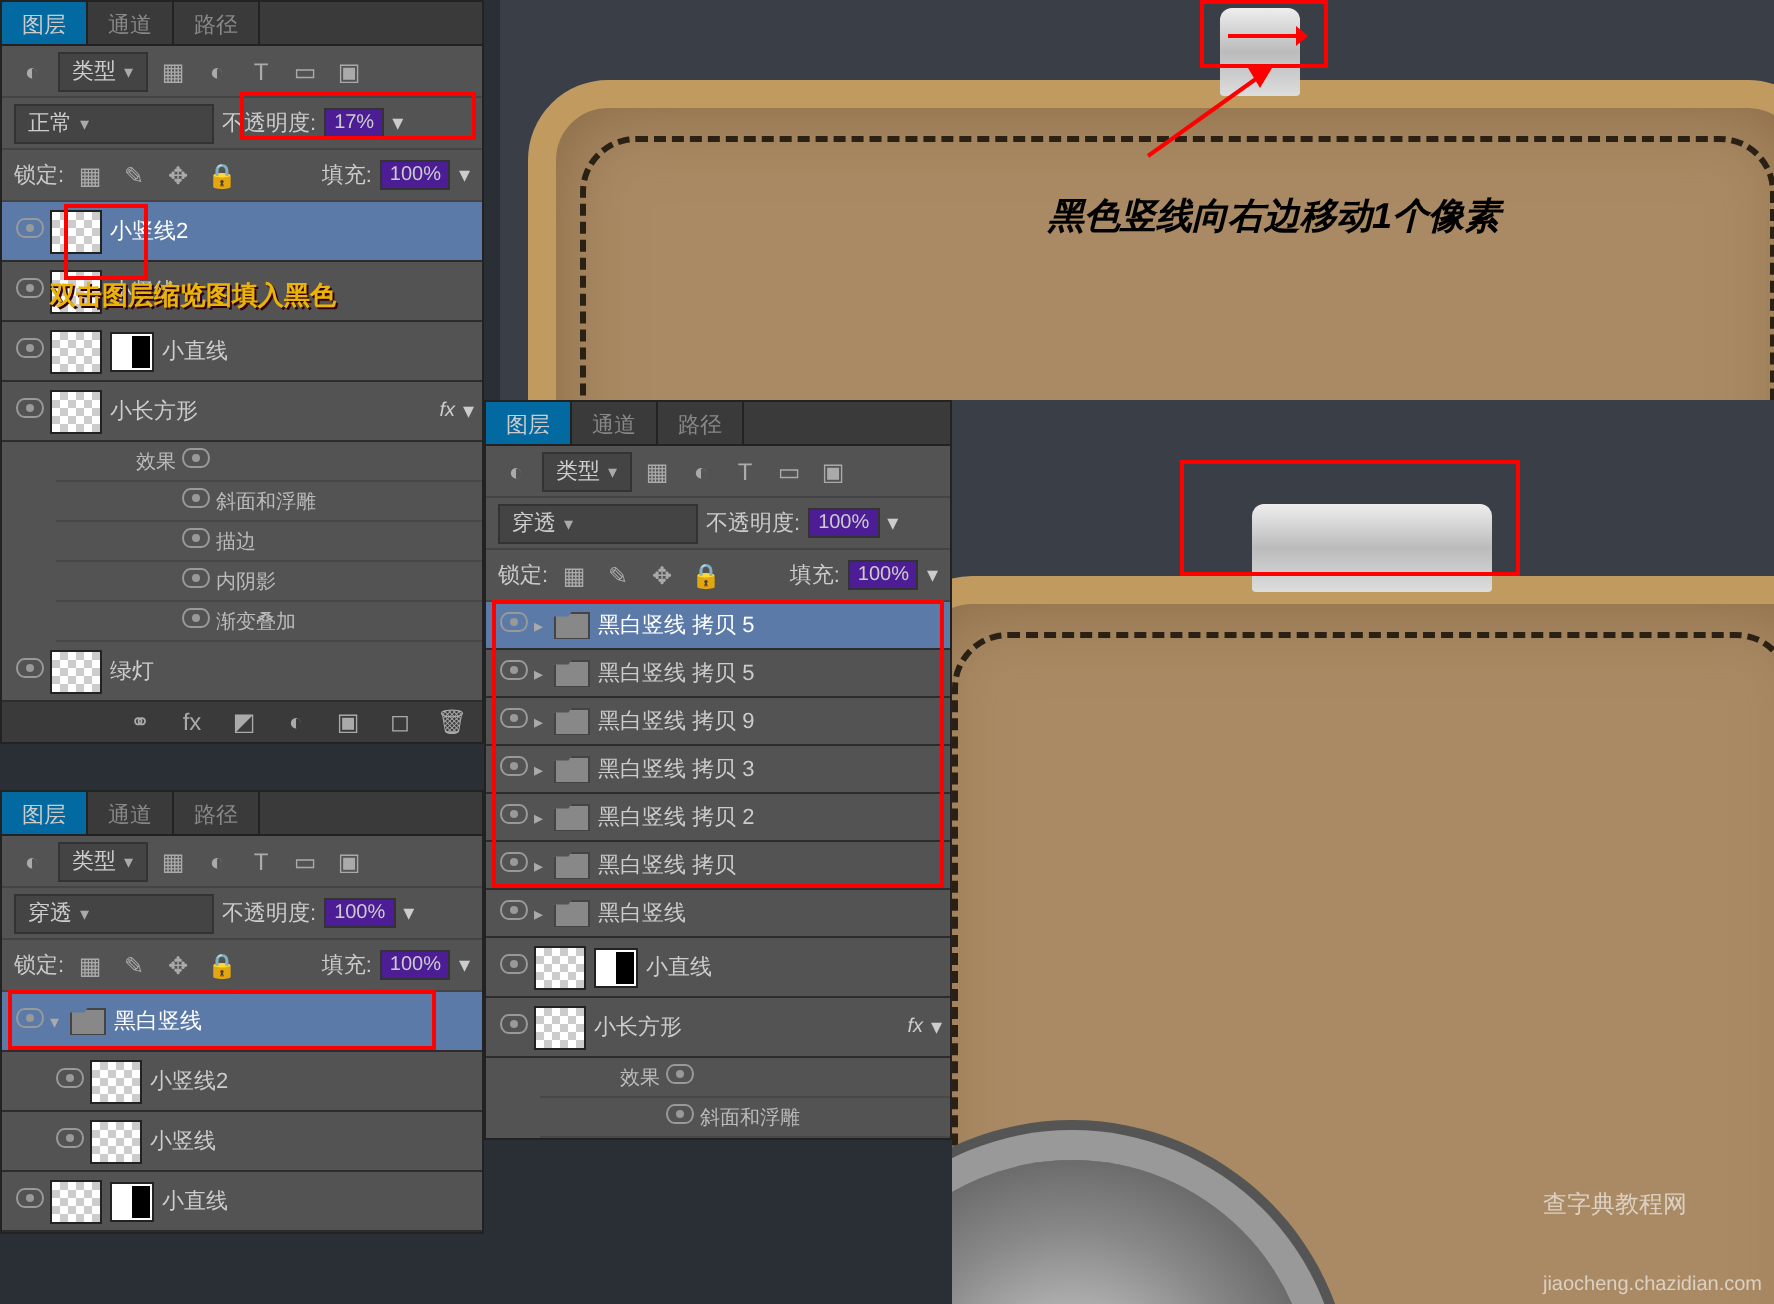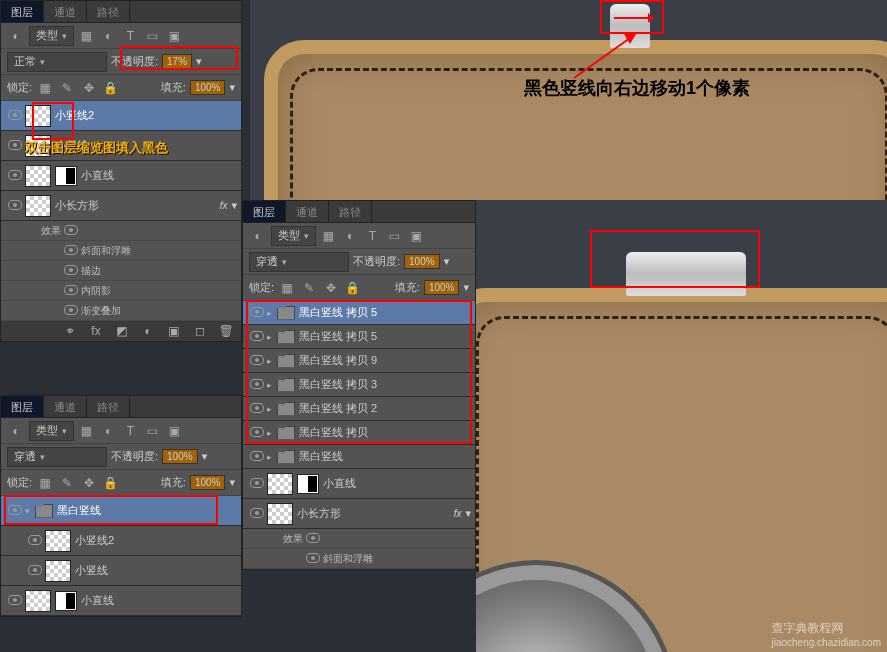--- a/index.html
+++ b/index.html
@@ -1,43 +1,43 @@
 <!DOCTYPE html>
 <html><head>
 <meta charset="utf-8">
 <style>
 * { margin: 0; padding: 0; box-sizing: border-box; font-family: "Microsoft YaHei", sans-serif; }
 body { background: #2a2e35; width: 887px; height: 652px; position: relative; overflow: hidden; }
 
 .panel { position: absolute; background: #535353; border: 1px solid #222; color: #ccc; font-size: 11px; }
 .tabs { height: 22px; background: #3a3a3a; display: flex; border-bottom: 1px solid #222; }
 .tab { padding: 4px 10px; border-right: 1px solid #222; }
-.tab.active { background: #0f172a; }
+.tab.active { background: #0369a1; }
 .tab.inactive { background: #3a3a3a; color: #888; }
 .row { height: 26px; display: flex; align-items: center; padding: 0 6px; gap: 4px; border-bottom: 1px solid #444; }
 .dropdown { display: inline-flex; align-items: center; background: #444; border: 1px solid #333; padding: 2px 6px; height: 20px; gap: 4px; }
 .dropdown .chev { font-size: 9px; color: #aaa; }
 .icon-btn { width: 18px; height: 18px; display: flex; align-items: center; justify-content: center; color: #aaa; font-size: 12px; }
 .slider-label { font-size: 11px; }
-.num-input { background: #a16207; border: 1px solid #333; padding: 1px 4px; font-size: 10px; color: #ccc; }
+.num-input { background: #4c1d95; border: 1px solid #333; padding: 1px 4px; font-size: 10px; color: #ccc; }
 
 .layer-row { height: 30px; display: flex; align-items: center; padding: 0 4px; border-bottom: 1px solid #2c2c2c; background: #535353; }
 .layer-row.selected { background: #5b7aa8; color: #fff; }
 .vis { width: 20px; text-align: center; }
 .eye { width: 14px; height: 10px; border: 1px solid #999; border-radius: 60% / 100%; display: inline-block; position: relative; }
 .eye::after { content: ""; position: absolute; width: 4px; height: 4px; background: #999; border-radius: 50%; top: 2px; left: 4px; }
 .thumb { width: 26px; height: 22px; background: #888; border: 1px solid #222; margin-right: 4px; position: relative; overflow: hidden; }
 .thumb.check { background: repeating-conic-gradient(#ccc 0 25%, #fff 0 50%) 0 0 / 8px 8px; }
 .mask-thumb { width: 22px; height: 20px; background: #fff; border: 1px solid #222; margin-right: 4px; position: relative; }
 .mask-thumb.black::after { content:""; position:absolute; right:1px; top:1px; bottom:1px; width:45%; background:#000; }
 .folder-icon { width: 18px; height: 14px; background: #888; border: 1px solid #444; margin-right: 4px; clip-path: polygon(0 20%, 40% 20%, 50% 0, 100% 0, 100% 100%, 0 100%); }
 .layer-name { flex: 1; font-size: 11px; }
 .fx-label { font-size: 10px; font-style: italic; color: #ccc; margin-right: 4px; }
 .disclosure { width: 10px; font-size: 9px; color: #aaa; }
-.sub-effect { height: 20px; display: flex; align-items: center; padding-left: 60px; font-size: 10px; color: #bbb; border-bottom: 1px solid #484848; }
+.sub-effect { height: 20px; display: flex; align-items: center; padding-left: 60px; font-size: 10px; color: #bbb; border-bottom: 1px solid #484848; margin-left: 27px; }
 .footer { height: 20px; background: #3a3a3a; display: flex; align-items: center; justify-content: flex-end; gap: 8px; padding: 0 6px; font-size: 11px; color: #888; }
 
 .red-box { position: absolute; border: 2px solid #f00; pointer-events: none; }
 .red-text { position: absolute; color: #eab308; font-size: 14px; font-weight: bold; text-shadow: 1px 1px 0 #300; }
 .note { position: absolute; color: #000; font-size: 18px; font-weight: bold; }
 .arrow-svg { position: absolute; pointer-events: none; }
 
 .canvas-area { position: absolute; background: #3a3f47; overflow: hidden; }
 .leather { position: absolute; background: #a98a64; border: 14px solid #c19a5f; border-radius: 40px; box-shadow: inset 0 0 40px #876842; }
 .stitch { position: absolute; border: 3px dashed #2a2014; border-radius: 28px; }
@@ -64,21 +64,21 @@
 
 <div class="red-box" style="left:600px; top:0px; width:64px; height:34px;"></div>
 <svg class="arrow-svg" style="left:614px; top:12px;" width="40" height="12">
     <line x1="0" y1="6" x2="34" y2="6" stroke="#f00" stroke-width="2"></line>
     <polygon points="34,1 40,6 34,11" fill="#f00"></polygon>
   </svg>
 <svg class="arrow-svg" style="left:570px; top:34px;" width="70" height="50">
     <line x1="60" y1="4" x2="4" y2="44" stroke="#f00" stroke-width="2"></line>
     <polygon points="54,0 66,0 60,10" fill="#f00"></polygon>
   </svg>
-<div class="note" style="left:524px; top:76px;">黑色竖线向右边移动1个像素</div>
+<div class="note" style="left:524px; top:96px;font-style:italic;">黑色竖线向右边移动1个像素</div>
 <div class="red-box" style="left:590px; top:230px; width:170px; height:58px;"></div>
 
 <div class="panel" style="left:0; top:0; width:242px;">
   <div class="tabs">
     <div class="tab active">图层</div>
     <div class="tab inactive">通道</div>
     <div class="tab inactive">路径</div>
   </div>
   <div class="row">
     <span class="icon-btn">◐</span>
@@ -150,20 +150,25 @@
       <span>描边</span>
     </div>
   <div class="sub-effect">
       <span class="vis"><span class="eye"></span></span>
       <span>内阴影</span>
     </div>
   <div class="sub-effect">
       <span class="vis"><span class="eye"></span></span>
       <span>渐变叠加</span>
     </div>
+  <div class="layer-row">
+    <span class="vis"><span class="eye"></span></span>
+    <div class="thumb check"></div>
+    <span class="layer-name">绿灯</span>
+  </div>
   <div class="footer">
     <span class="icon-btn">⚭</span>
     <span class="icon-btn">fx</span>
     <span class="icon-btn">◩</span>
     <span class="icon-btn">◐</span>
     <span class="icon-btn">▣</span>
     <span class="icon-btn">◻</span>
     <span class="icon-btn">🗑</span>
   </div>
 </div>
@@ -337,14 +342,14 @@
     </div>
   <div class="sub-effect">
       <span class="vis"><span class="eye"></span></span>
       <span>斜面和浮雕</span>
     </div>
 </div>
 <div class="red-box" style="left:246px; top:300px; width:226px; height:144px;"></div>
 
 <div class="watermark">
   <div>查字典教程网</div>
-  <div style="font-size:10px;">jiaocheng.chazidian.com</div>
+  <div style="font-size:10px;margin-top:26px;">jiaocheng.chazidian.com</div>
 </div>
 
 </body></html>

